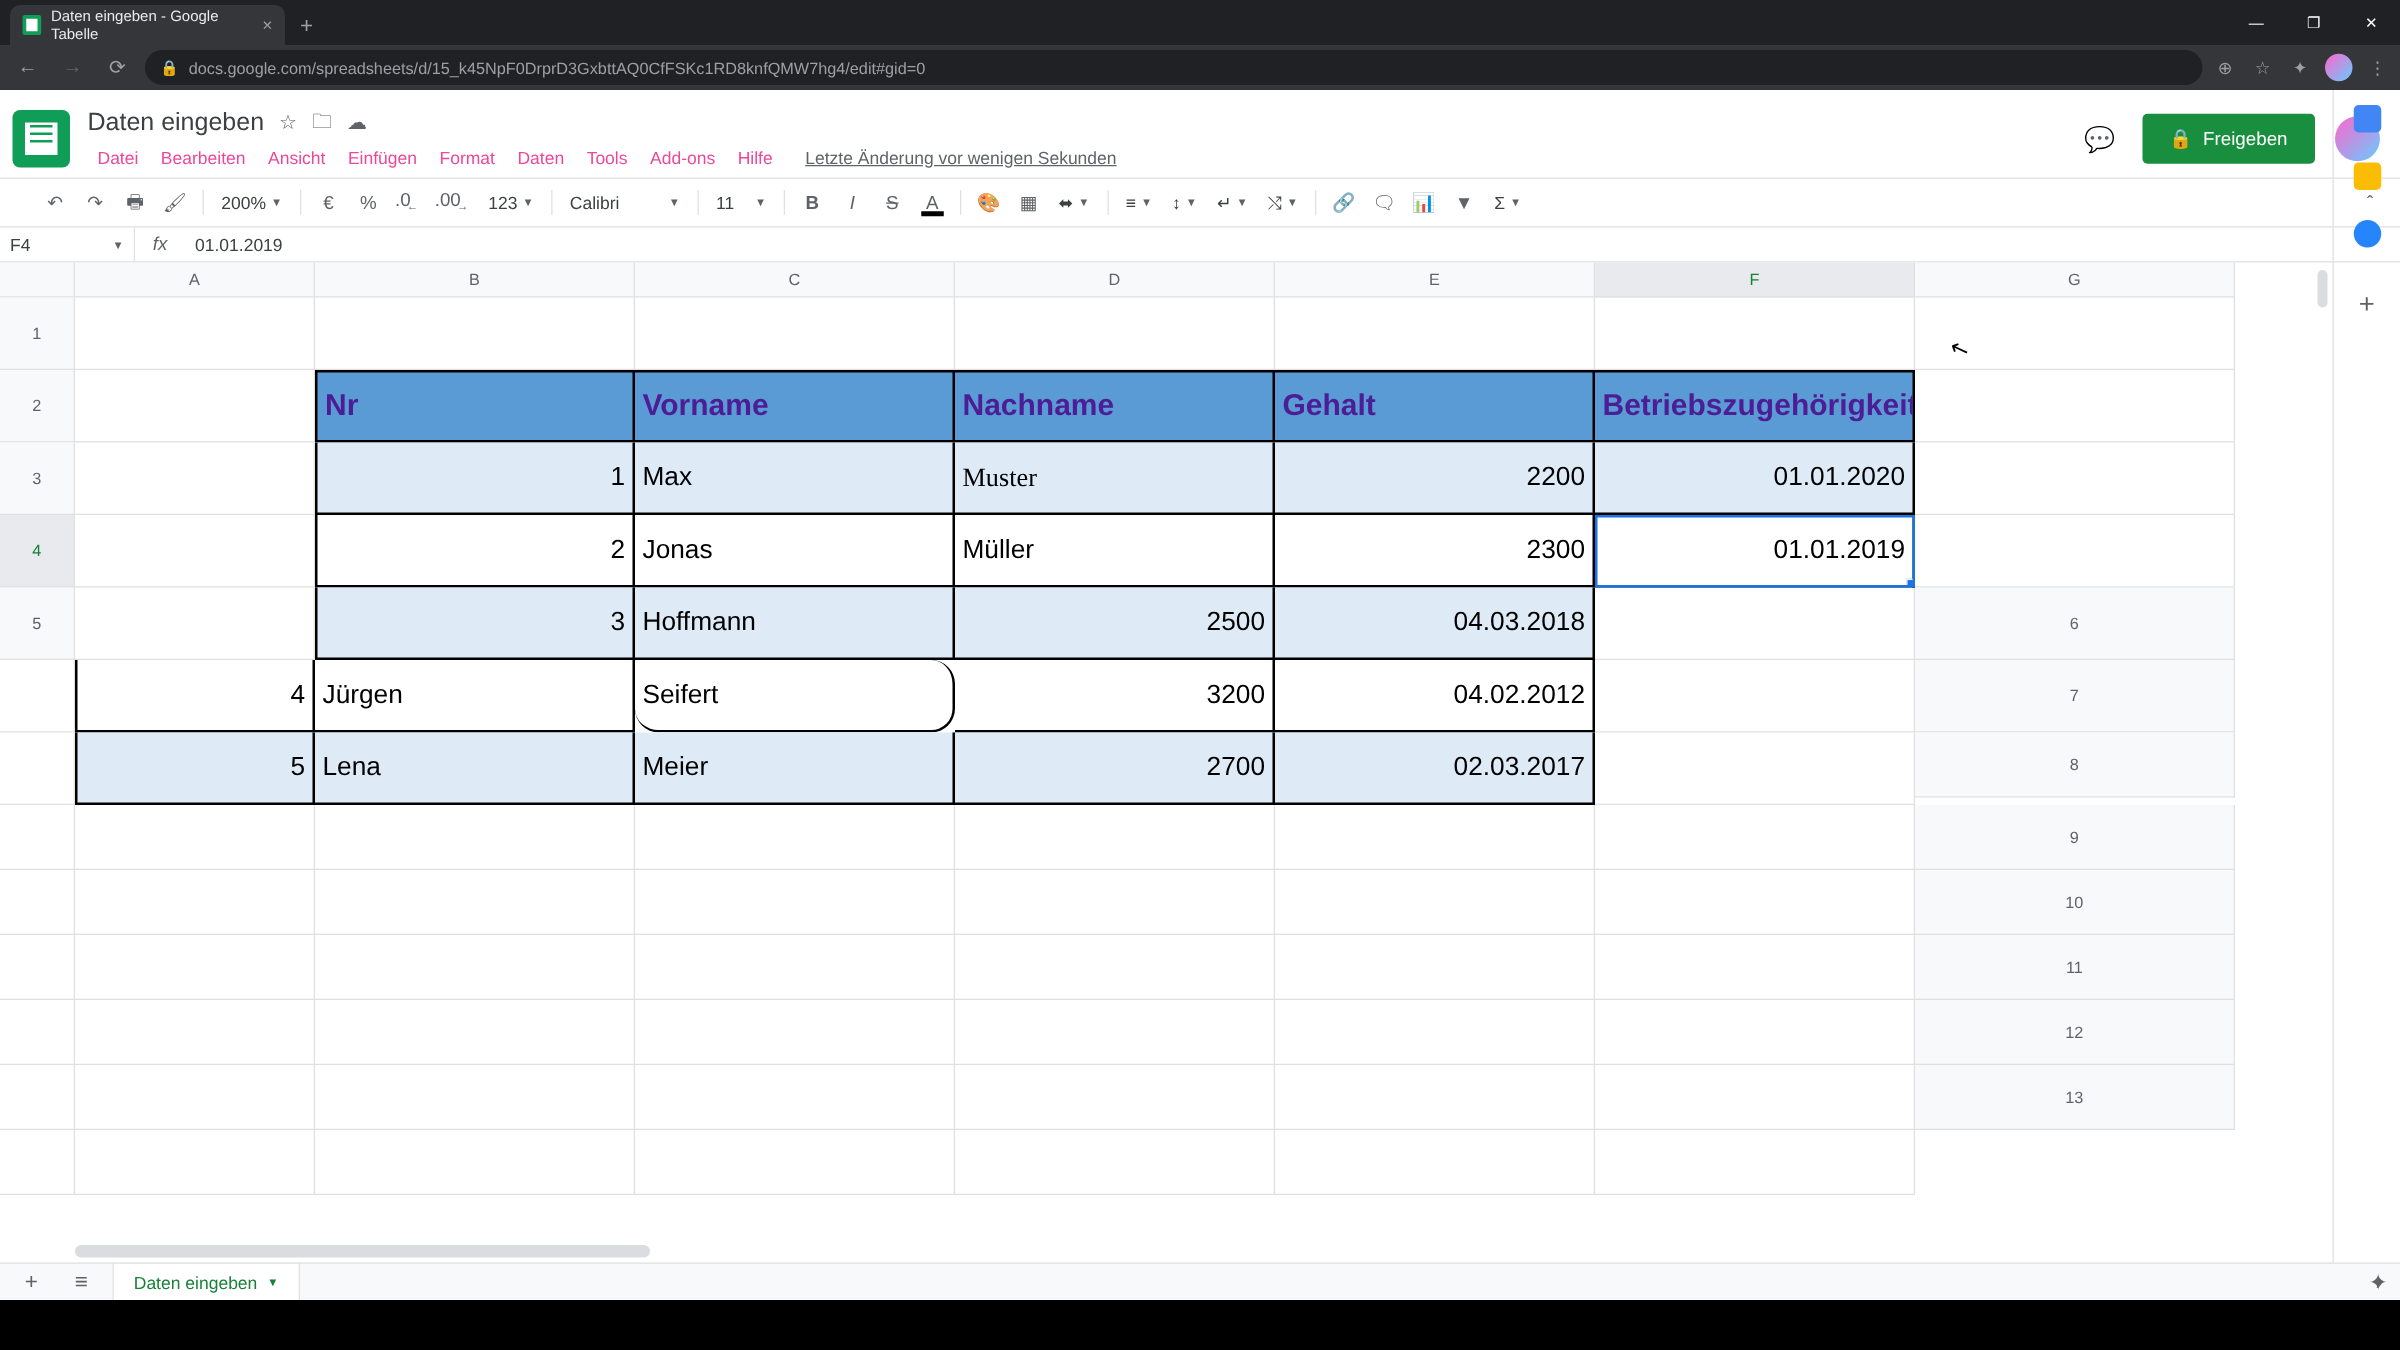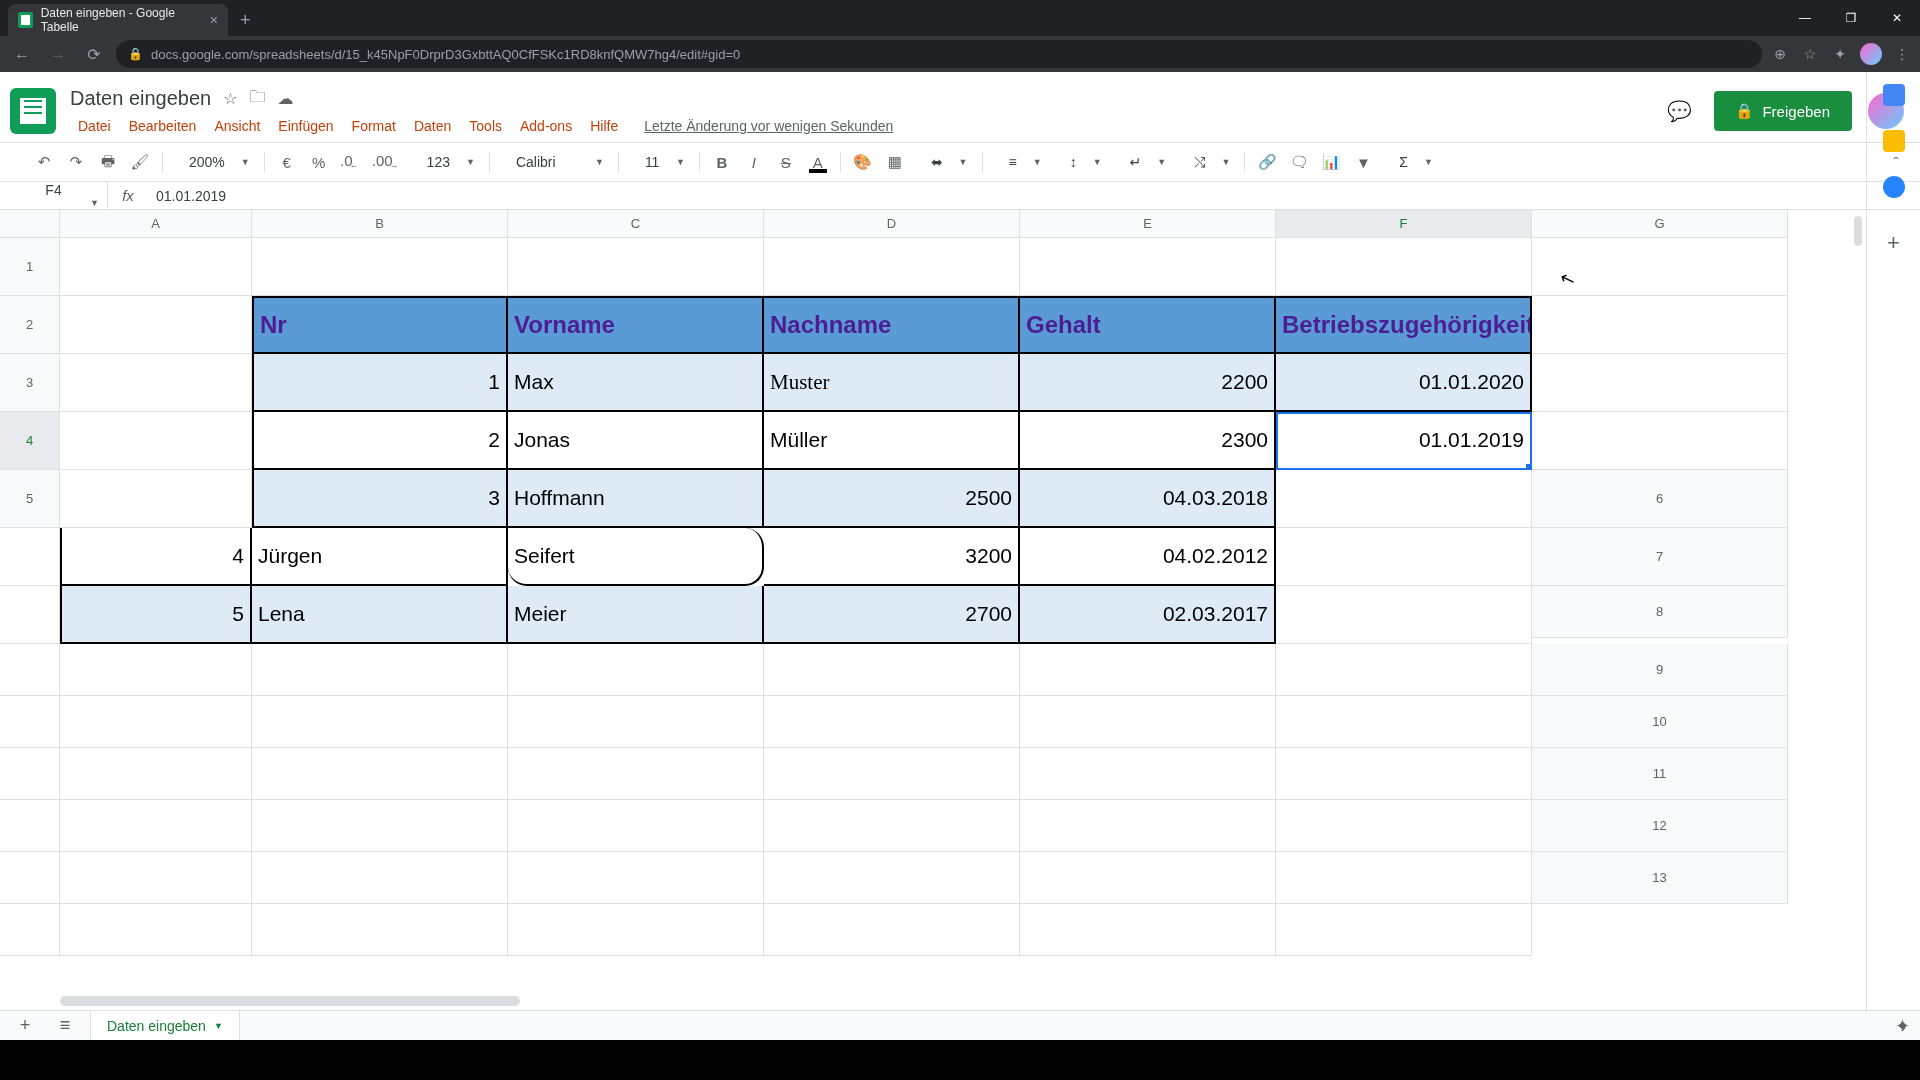--- a/index.html
+++ b/index.html
@@ -28,40 +28,40 @@
   .sheets-area { position:absolute; top:72px; left:0; right:0; bottom:40px; background:#fff; }
   .sheets-header { height:70px; display:flex; align-items:center; padding:8px 16px 0 10px; }
   .sheets-logo { width:46px; height:46px; background:#0f9d58; border-radius:6px; margin-right:14px; position:relative; flex-shrink:0; }
   .sheets-logo::after { content:""; position:absolute; inset:10px; background:#fff; }
   .sheets-logo::before { content:""; position:absolute; left:14px; right:14px; top:18px; height:2px; background:#0f9d58; z-index:1; box-shadow: 0 6px 0 #0f9d58, 0 -6px 0 #0f9d58; }
   .title-area { flex:1; }
   .doc-title-row { display:flex; align-items:center; gap:12px; }
   .doc-title { font-size:20px; color:#3c4043; }
   .title-icon { color:#5f6368; font-size:16px; cursor:pointer; }
   .menu-row { display:flex; gap:2px; margin-top:2px; align-items:center; }
-  .menu-item { padding:4px 8px; font-size:14px; color:#c2410c; cursor:pointer; border-radius:3px; }
+  .menu-item { padding:4px 8px; font-size:14px; color:#ec4899; cursor:pointer; border-radius:3px; }
   .last-edit { font-size:14px; color:#5f6368; text-decoration:underline; margin-left:16px; cursor:pointer; }
   .header-right { display:flex; align-items:center; gap:16px; }
   .comment-btn { width:36px; height:36px; display:flex; align-items:center; justify-content:center; color:#5f6368; cursor:pointer; border-radius:50%; font-size:20px; }
   .share-btn { background:#1a8e3f; color:#fff; height:40px; padding:0 22px; border-radius:4px; display:flex; align-items:center; gap:8px; font-size:15px; font-weight:500; cursor:pointer; }
   .avatar-lg { width:36px; height:36px; border-radius:50%; background:linear-gradient(135deg,#f6c,#6cf); cursor:pointer; }
 
   
   .toolbar { height:40px; border-top:1px solid #e0e0e0; border-bottom:1px solid #e0e0e0; display:flex; align-items:center; padding:0 10px 0 30px; gap:4px; }
   .tb-btn { min-width:28px; height:28px; display:flex; align-items:center; justify-content:center; color:#5f6368; cursor:pointer; border-radius:3px; font-size:15px; padding:0 3px; }
   .tb-sep { width:1px; height:20px; background:#e0e0e0; margin:0 4px; }
-  .tb-select { display:flex; align-items:center; gap:16px; padding:0 6px; height:26px; cursor:pointer; color:#3c4043; font-size:14px;margin-left:12px; }
+  .tb-select { display:flex; align-items:center; gap:4px; padding:0 6px; height:26px; cursor:pointer; color:#3c4043; font-size:14px; }
   .tb-select .caret { font-size:9px; color:#5f6368; }
   .text-color-btn { position:relative; }
   .text-color-btn .underline-bar { position:absolute; bottom:3px; left:5px; right:5px; height:4px; background:#000; }
   .toolbar-right { margin-left:auto; }
 
   
   .namebox-row { height:28px; border-bottom:1px solid #e0e0e0; display:flex; align-items:center; }
-  .namebox { width:108px; padding:0 8px; font-size:14px; color:#3c4043; display:flex; align-items:center; border-right:1px solid #e0e0e0; height:100%;flex-direction:column; }
+  .namebox { width:108px; padding:0 8px; font-size:14px; color:#3c4043; display:flex; align-items:center; border-right:1px solid #e0e0e0; height:100%; }
   .namebox .caret { margin-left:auto; font-size:9px; color:#5f6368; }
   .fx { width:40px; text-align:center; font-style:italic; color:#5f6368; font-size:15px; }
   .formula-input { flex:1; padding:0 8px; font-size:14px; color:#3c4043; }
 
   
   .grid-wrap { position:absolute; top:138px; left:0; right:54px; bottom:30px; overflow:hidden; }
   .grid { display:grid; grid-template-columns: 60px 192px 256px 256px 256px 256px 256px 256px; grid-auto-rows: 26px; }
   .grid .col-hdr, .grid .row-hdr, .grid .corner { background:#f8f9fa; border-right:1px solid #e0e0e0; border-bottom:1px solid #e0e0e0; display:flex; align-items:center; justify-content:center; font-size:13px; color:#5f6368; }
   .col-hdr.sel, .row-hdr.sel { background:#e8eaed; color:#188038; }
   .cell { border-right:1px solid #e0e0e0; border-bottom:1px solid #e0e0e0; padding:0 6px; display:flex; align-items:center; font-size:21px; overflow:hidden; white-space:nowrap; position:relative; }

